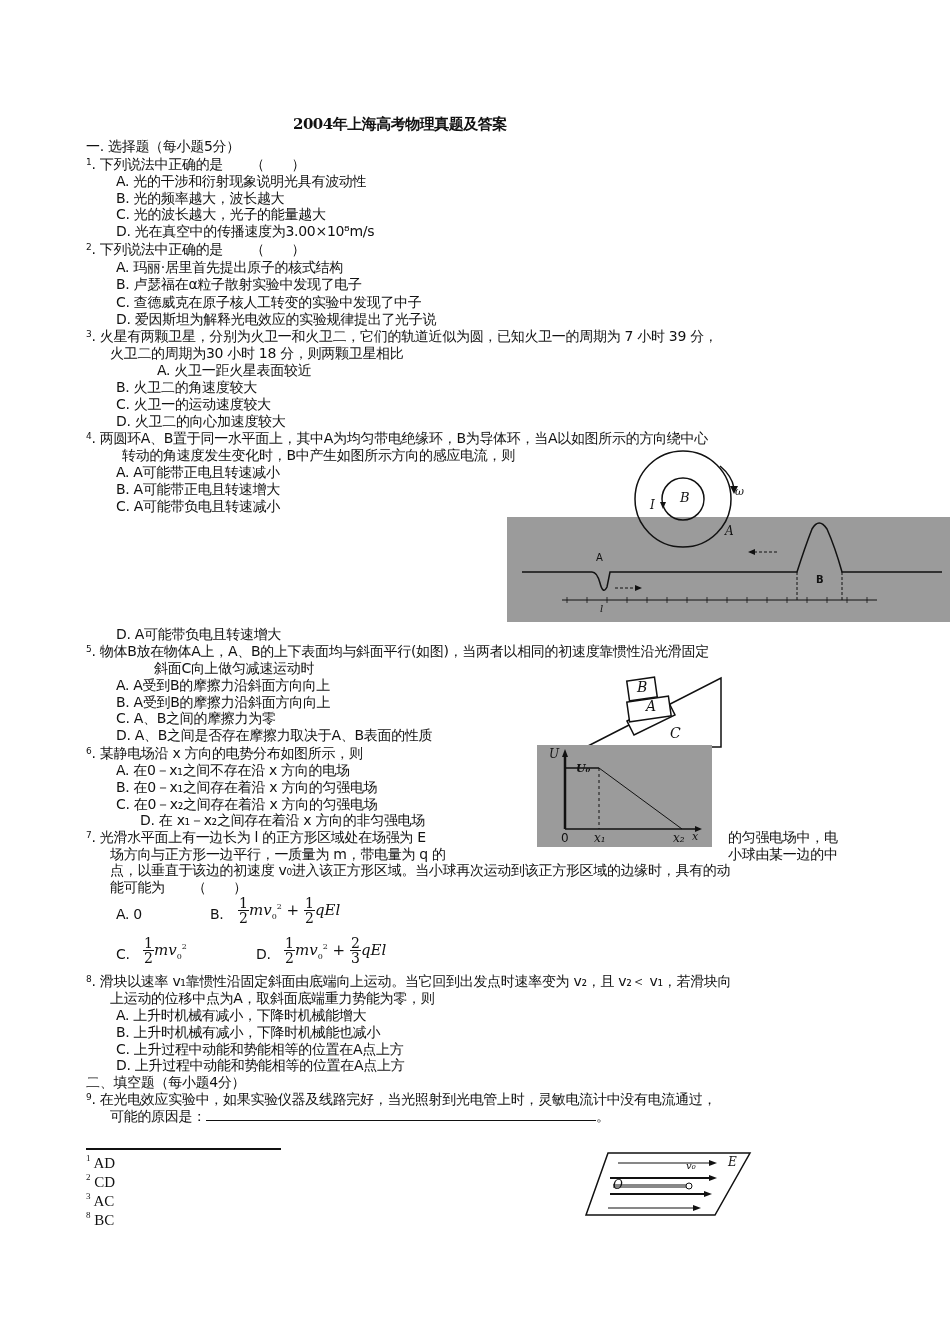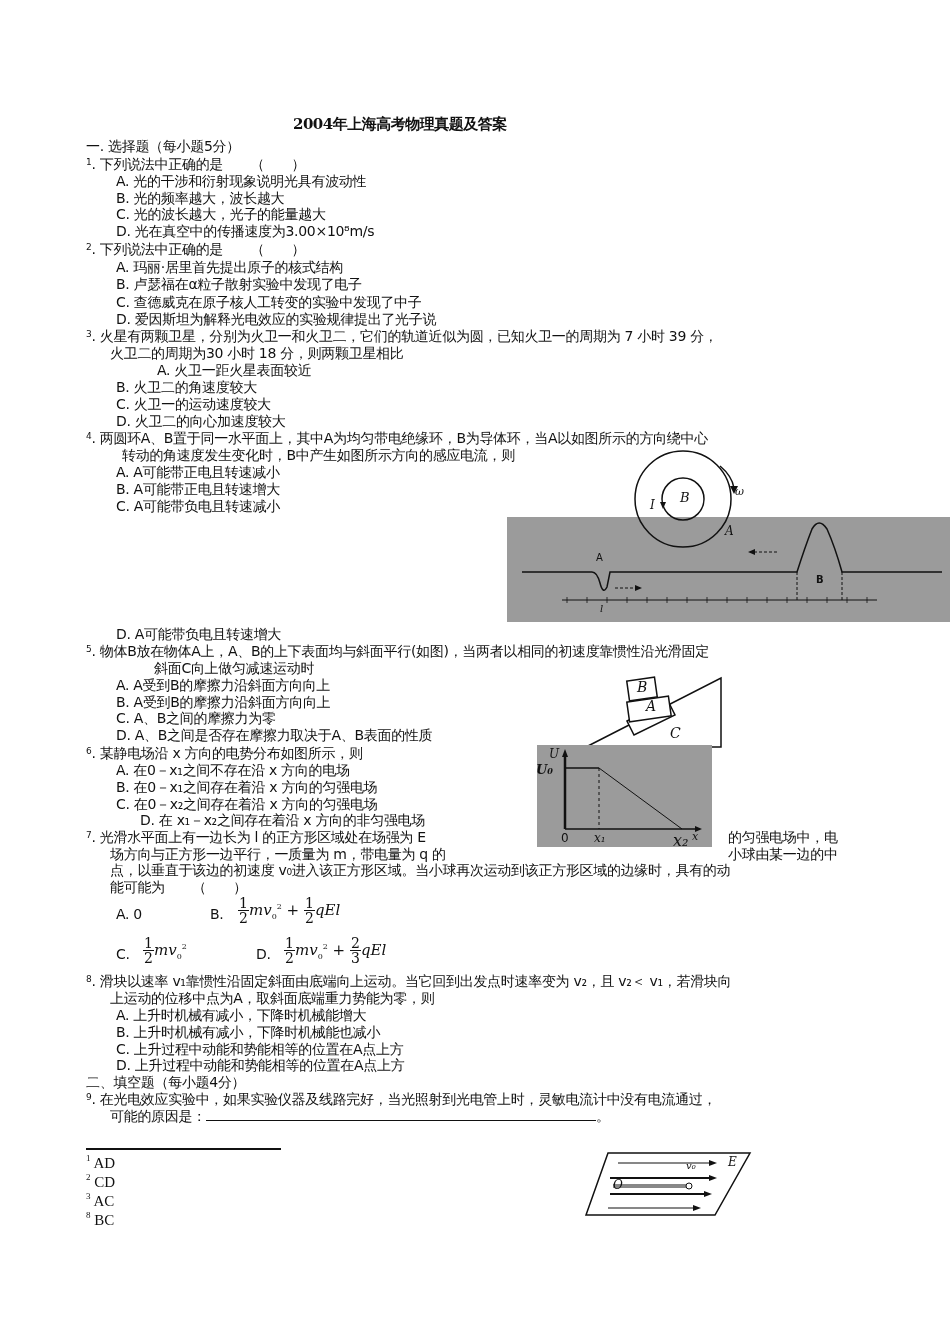--- a/index.html
+++ b/index.html
@@ -126,24 +126,24 @@
 <svg style="left:537px;top:745px;" width="175" height="102">
   <line x1="28" y1="84" x2="28" y2="10" stroke="#111" stroke-width="2.5"></line>
   <polygon points="25,12 28,4 31,12" fill="#111"></polygon>
   <line x1="28" y1="84" x2="160" y2="84" stroke="#111" stroke-width="1.5"></line>
   <polygon points="158,81 165,84 158,87" fill="#111"></polygon>
   <line x1="28" y1="23" x2="62" y2="23" stroke="#111" stroke-width="1.5"></line>
   <line x1="62" y1="23" x2="145" y2="84" stroke="#111" stroke-width="1"></line>
   <line x1="62" y1="23" x2="62" y2="84" stroke="#111" stroke-dasharray="3,3"></line>
 </svg>
 <div class="abs it" style="left:549px;top:747px;font-size:12px;">U</div>
-<div class="abs it" style="left:536px;top:762px;font-size:13px;font-weight:bold;">U₀</div>
+<div class="abs it" style="left:576px;top:762px;font-size:11px;font-weight:bold;">U₀</div>
 <div class="abs" style="left:561px;top:831px;font-size:12px;font-family:'DejaVu Sans',sans-serif;">0</div>
 <div class="abs it" style="left:594px;top:831px;font-size:12px;">x₁</div>
-<div class="abs it" style="left:673px;top:831px;font-size:16px;">x₂</div>
+<div class="abs it" style="left:673px;top:831px;font-size:12px;">x₂</div>
 <div class="abs it" style="left:692px;top:830px;font-size:11px;">x</div>
 
 <div class="ln" style="left:86px;top:829px;"><span class="sup">7</span><span>. 光滑水平面上有一边长为 l 的正方形区域处在场强为 E</span></div>
 <div class="ln" style="left:728px;top:829px;">的匀强电场中，电</div>
 <div class="ln" style="left:110px;top:846px;">场方向与正方形一边平行，一质量为 m，带电量为 q 的</div>
 <div class="ln" style="left:728px;top:846px;">小球由某一边的中</div>
 <div class="ln" style="left:110px;top:862px;">点，以垂直于该边的初速度 v₀进入该正方形区域。当小球再次运动到该正方形区域的边缘时，具有的动</div>
 <div class="ln" style="left:110px;top:879px;">能可能为　　（　　）</div>
 
 <div class="ln" style="left:116px;top:906px;">A. 0</div>

